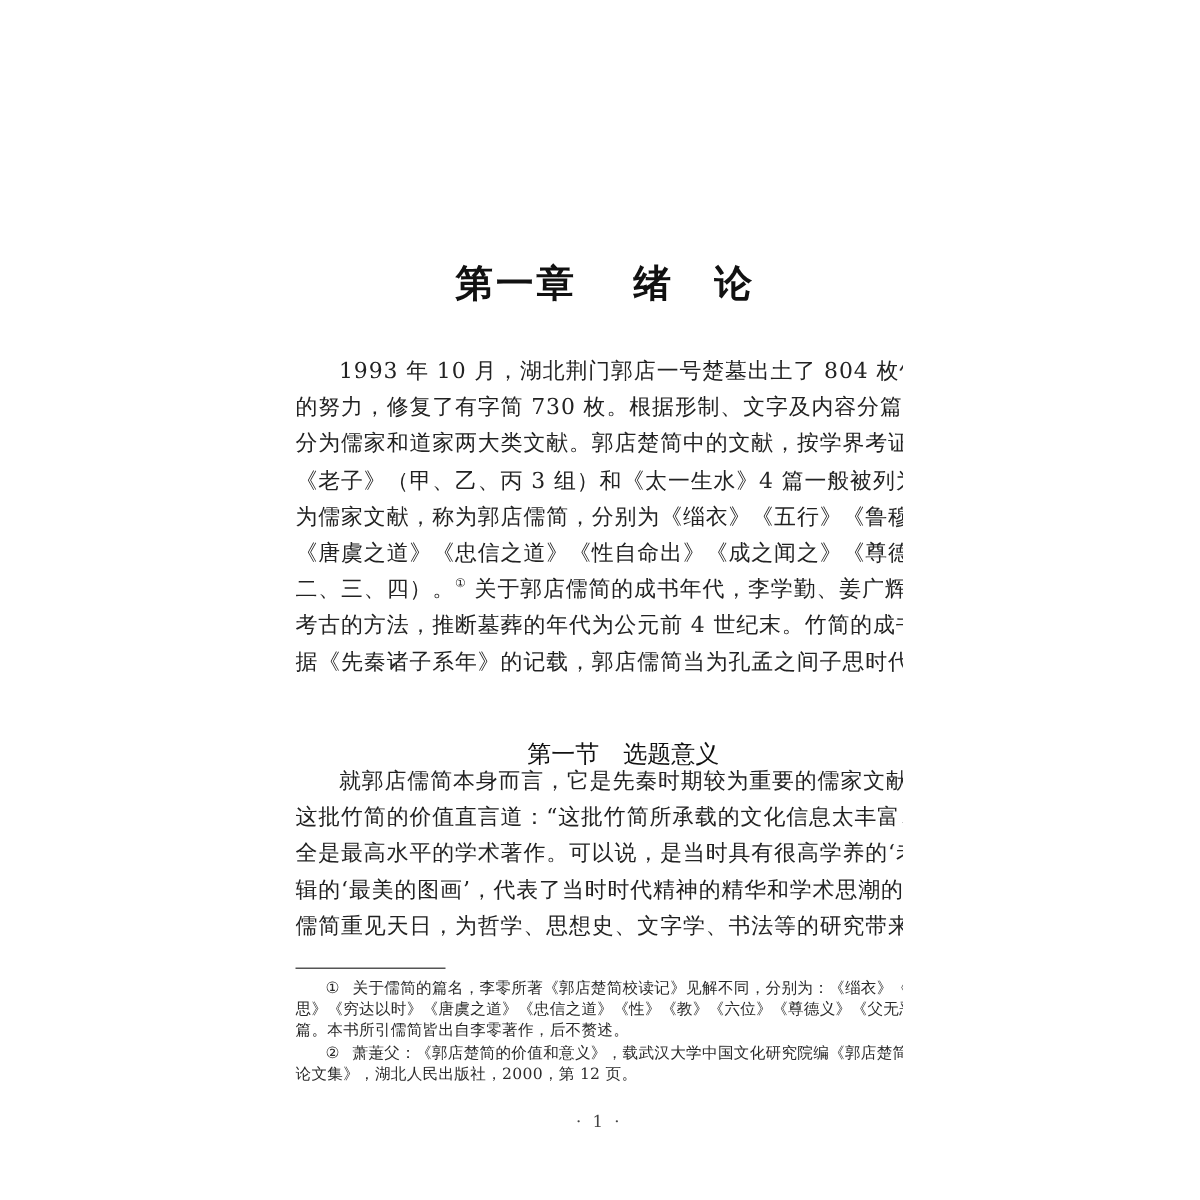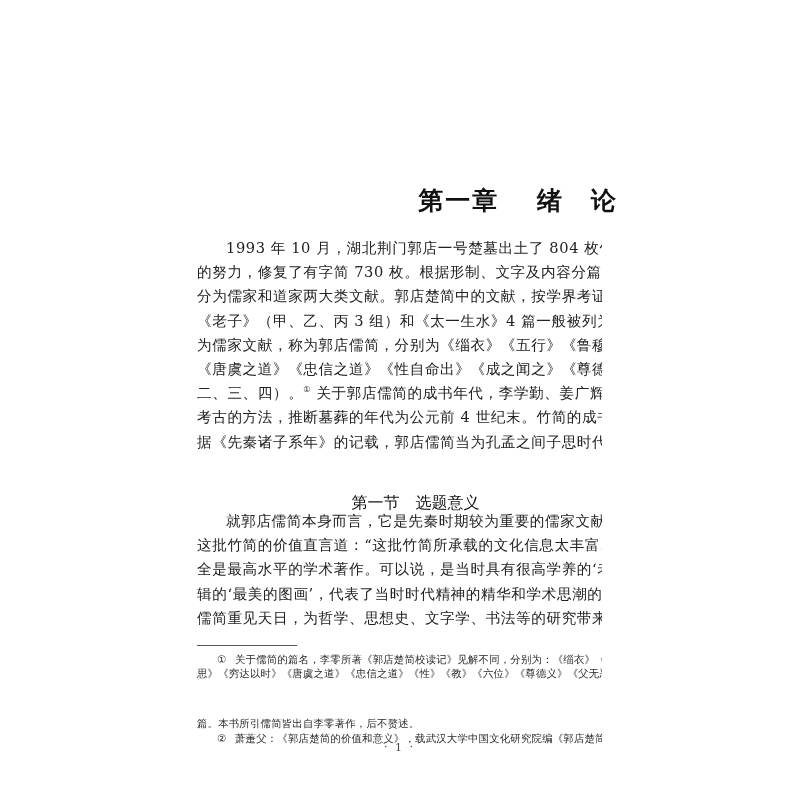--- a/index.html
+++ b/index.html
@@ -100,21 +100,20 @@
     .footnote .line {
       display: block;
       white-space: nowrap;
       overflow: hidden;
       text-align: justify;
       text-align-last: justify;
       height: 14.2px;
     }
     .footnote .line.last {
       text-align-last: left;
-      margin-top: 36px;
     }
     .footnote .line.first {
       padding-left: 20px;
     }
     .footnote .marker {
       display: inline-block;
       width: 18px;
     }
     .page-number {
       position: absolute;
@@ -126,21 +125,21 @@
       line-height: 14px;
       color: #444;
       letter-spacing: 2px;
     }
   </style>
 </head>
 <body>
 
 <div class="page">
 
-  <h1 class="chapter-title" style="margin:16px;text-align:right;">第一章　 绪　论</h1>
+  <h1 class="chapter-title" style="margin:4px;">第一章　 绪　论</h1>
 
   <div class="para p1">
     <span class="line indent">1993 年 10 月，湖北荆门郭店一号楚墓出土了 804 枚竹简。经过整理者</span>
     <span class="line">的努力，修复了有字简 730 枚。根据形制、文字及内容分篇，并加了标题，将其</span>
     <span class="line">分为儒家和道家两大类文献。郭店楚简中的文献，按学界考证的通行定论，</span>
     <span class="line">《老子》（甲、乙、丙 3 组）和《太一生水》4 篇一般被列为道家文献，而其余 14 篇</span>
     <span class="line">为儒家文献，称为郭店儒简，分别为《缁衣》《五行》《鲁穆公问子思》《穷达以时》</span>
     <span class="line">《唐虞之道》《忠信之道》《性自命出》《成之闻之》《尊德义》《六德》《语丛》（一、</span>
     <span class="line"><span>二、三、四）。</span><sup class="fnref">①</sup> <span>关于郭店儒简的成书年代，李学勤、姜广辉、刘祖信等学者利用</span></span>
     <span class="line">考古的方法，推断墓葬的年代为公元前 4 世纪末。竹简的成书时间在此之前，</span>
@@ -160,18 +159,19 @@
   <div class="fn-rule"></div>
 
   <div class="footnotes">
     <div class="footnote">
       <span class="line first"><span class="marker">①</span><span>关于儒简的篇名，李零所著《郭店楚简校读记》见解不同，分别为：《缁衣》《五行》《鲁穆公问子</span></span>
       <span class="line">思》《穷达以时》《唐虞之道》《忠信之道》《性》《教》《六位》《尊德义》《父无恶》《物由望生》《名数》，共 13</span>
       <span class="line last">篇。本书所引儒简皆出自李零著作，后不赘述。</span>
     </div>
     <div class="footnote">
       <span class="line first"><span class="marker">②</span><span>萧萐父：《郭店楚简的价值和意义》，载武汉大学中国文化研究院编《郭店楚简国际学术研讨会</span></span>
+      <span class="line last">论文集》，湖北人民出版社，2000，第 12 页。</span>
     </div>
   </div>
 
   <div class="page-number">· 1 ·</div>
 
 </div>
 
 </body></html>

